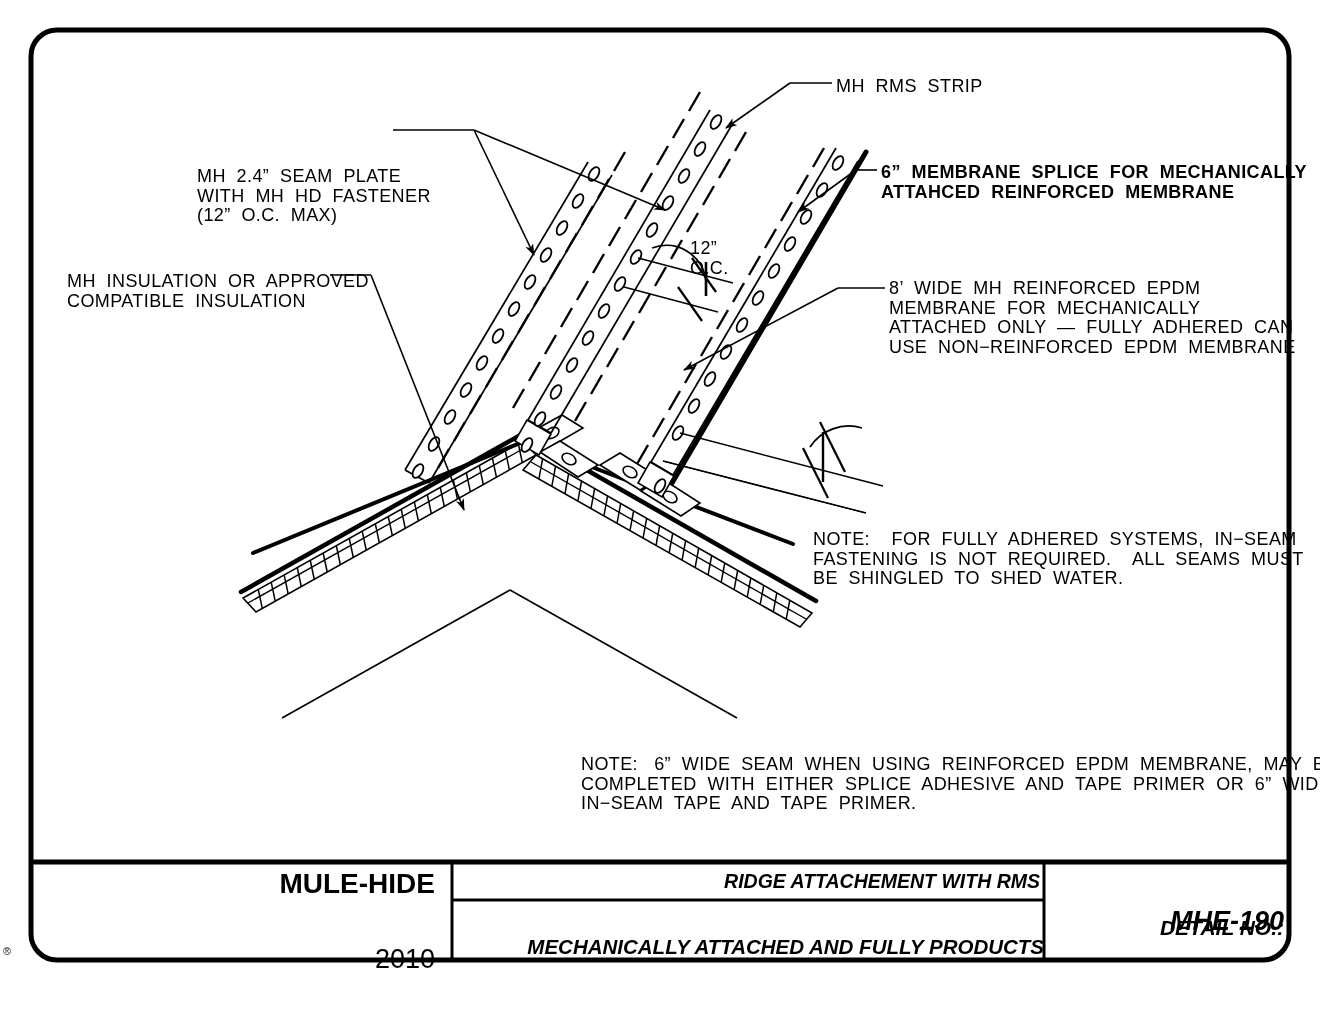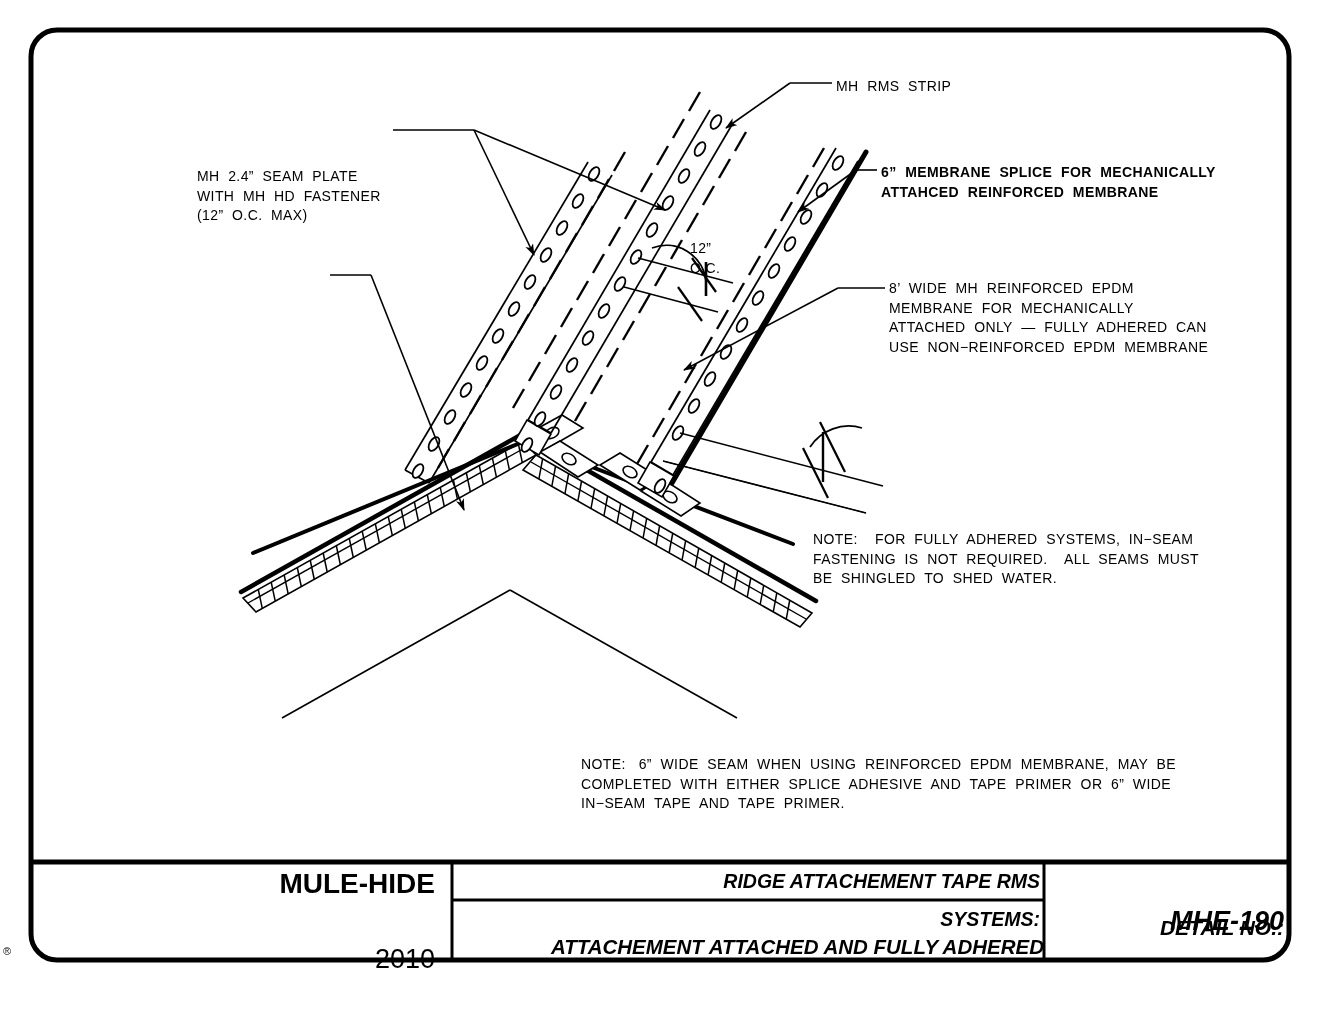--- a/index.html
+++ b/index.html
@@ -2,21 +2,21 @@
 <html><head>
 <meta charset="utf-8">
 <title>MHE-190</title>
 <style>
   html,body{margin:0;padding:0;background:#ffffff;}
   body{width:1320px;height:1020px;font-family:"Liberation Sans",sans-serif;color:#000;}
   #page{position:relative;width:1320px;height:1020px;overflow:hidden;background:#fff;}
   #sheet{position:absolute;left:0;top:0;width:1320px;height:1020px;}
   .regmark{position:absolute;left:3px;top:946px;font-size:11px;line-height:11px;color:#111;}
   
-  .lbl{position:absolute;font-family:"Liberation Sans",sans-serif;font-size:14px;letter-spacing:0.4px;line-height:19.5px;color:#000;white-space:pre;}
+  .lbl{position:absolute;font-family:"Liberation Sans",sans-serif;font-size:18px;letter-spacing:0.4px;line-height:19.5px;color:#000;white-space:pre;}
   .tb{position:absolute;font-family:"Liberation Sans",sans-serif;text-align:right;}
   .tb-b{font-weight:bold;}
   .tb-bi{font-weight:bold;font-style:italic;}
 </style>
 </head>
 <body>
 
 <div id="page">
 
   <svg id="sheet" viewBox="0 0 1320 1020">
@@ -294,32 +294,32 @@
     <g stroke="#000" stroke-width="1.6" fill="none">
       <line x1="885" y1="288" x2="838" y2="288"></line>
       <line x1="838" y1="288" x2="684" y2="370" marker-end="url(#arrowFilled)"></line>
     </g>
 
   </svg>
 
   <div class="regmark">®</div>
 
   <div class="lbl" style="left:197px;top:123px;margin-top:44px;">MH  2.4”  SEAM  PLATE<br>WITH  MH  HD  FASTENER<br>(12”  O.C.  MAX)</div>
+  <div class="lbl" style="left:67px;top:272px;">MH  INSULATION  OR  APPROVED<br>COMPATIBLE  INSULATION</div>
   <div class="lbl" style="left:836px;top:77px;">MH  RMS  STRIP</div>
   <div class="lbl" style="left:881px;top:163px;font-weight:bold;">6”  MEMBRANE  SPLICE  FOR  MECHANICALLY<br>ATTAHCED  REINFORCED  MEMBRANE</div>
   <div class="lbl" style="left:889px;top:279px;">8’  WIDE  MH  REINFORCED  EPDM<br>MEMBRANE  FOR  MECHANICALLY<br>ATTACHED  ONLY  —  FULLY  ADHERED  CAN<br>USE  NON−REINFORCED  EPDM  MEMBRANE</div>
   <div class="lbl" style="left:690px;top:239px;">12”<br>O.C.</div>
   <div class="lbl" style="left:880px;top:425px;"></div>
 
   <div class="lbl" style="left:813px;top:530px;">NOTE:    FOR  FULLY  ADHERED  SYSTEMS,  IN−SEAM<br>FASTENING  IS  NOT  REQUIRED.    ALL  SEAMS  MUST<br>BE  SHINGLED  TO  SHED  WATER.</div>
   <div class="lbl" style="left:581px;top:755px;">NOTE:   6”  WIDE  SEAM  WHEN  USING  REINFORCED  EPDM  MEMBRANE,  MAY  BE<br>COMPLETED  WITH  EITHER  SPLICE  ADHESIVE  AND  TAPE  PRIMER  OR  6”  WIDE<br>IN−SEAM  TAPE  AND  TAPE  PRIMER.</div>
 
   <div class="tb tb-b" style="left:55px;top:868px;width:380px;font-size:28px;">MULE-HIDE</div>
   <div class="tb" style="left:55px;top:944px;width:380px;font-size:27px;">2010</div>
 
-  <div class="tb tb-bi" style="left:456px;top:870px;width:584px;font-size:19.5px;">RIDGE ATTACHEMENT TAPE RMS</div>
-  <div class="tb tb-bi" style="left:456px;top:908px;width:584px;font-size:19.5px;">SYSTEMS:</div>
-  <div class="tb tb-bi" style="left:452px;top:935px;width:592px;font-size:20.5px;">ATTACHEMENT ATTACHED AND FULLY ADHERED</div>
+  <div class="tb tb-bi" style="left:456px;top:870px;width:584px;font-size:19.5px;">RIDGE ATTACHEMENT WITH RMS</div>
+  <div class="tb tb-bi" style="left:452px;top:935px;width:592px;font-size:20.5px;">MECHANICALLY ATTACHED AND FULLY PRODUCTS</div>
 
   <div class="tb tb-bi" style="left:1048px;top:916px;width:236px;font-size:21px;">DETAIL NO.:</div>
   <div class="tb tb-bi" style="left:1048px;top:906px;width:236px;font-size:27px;">MHE-190</div>
 
 </div>
 
 </body></html>

